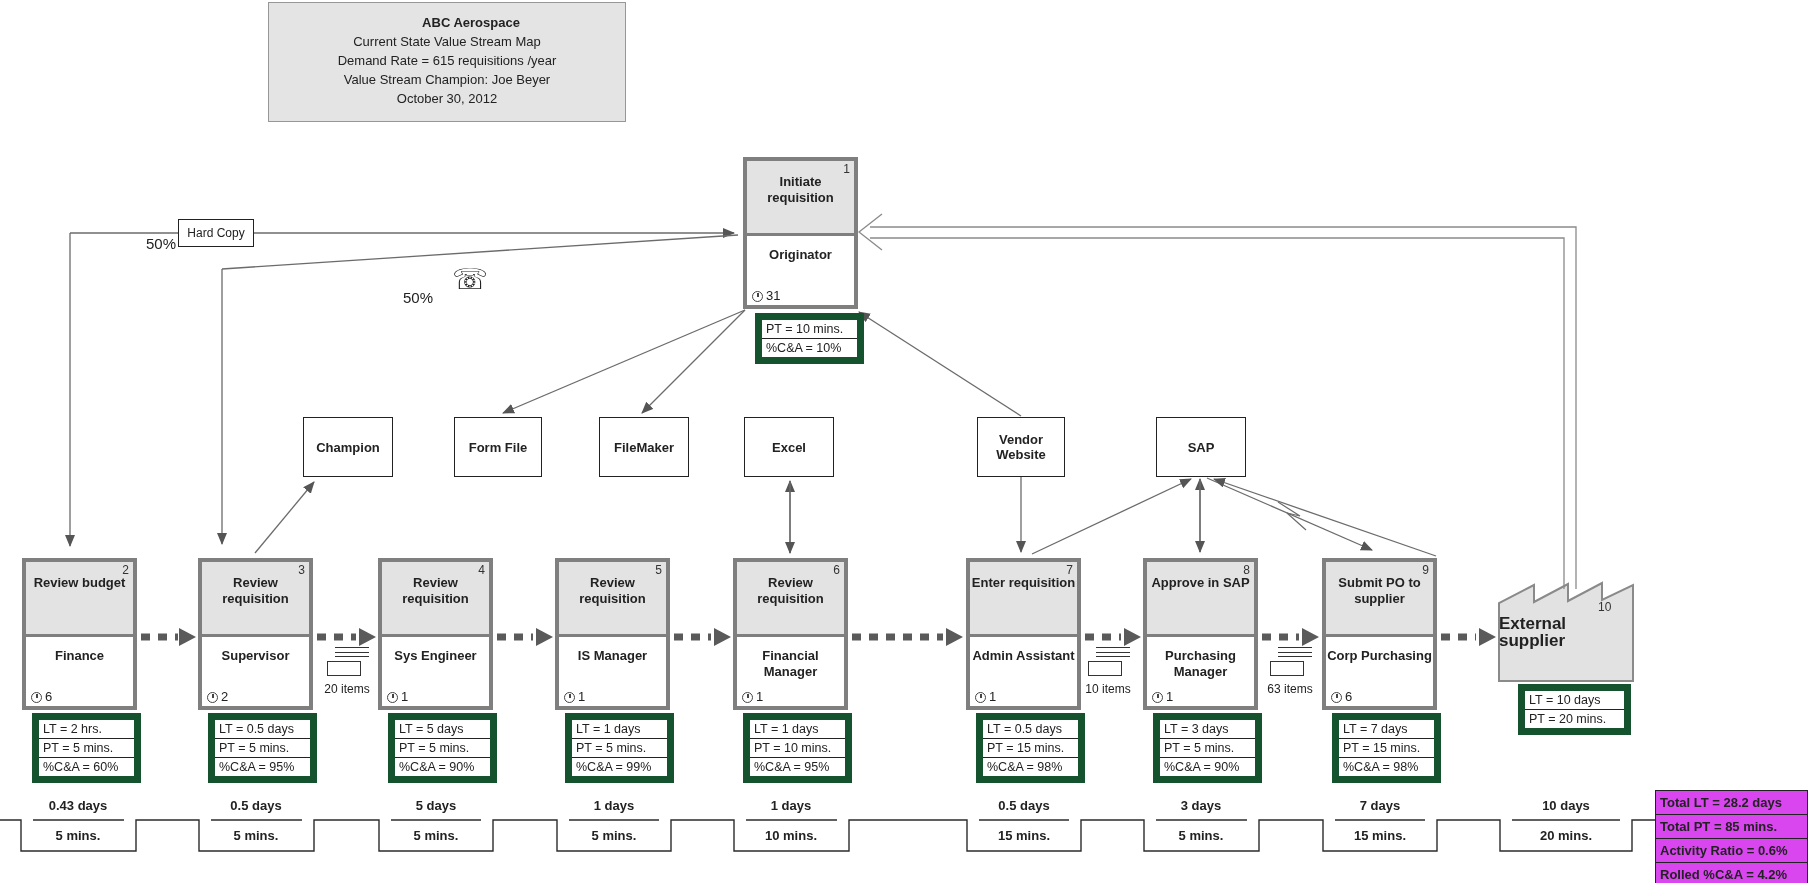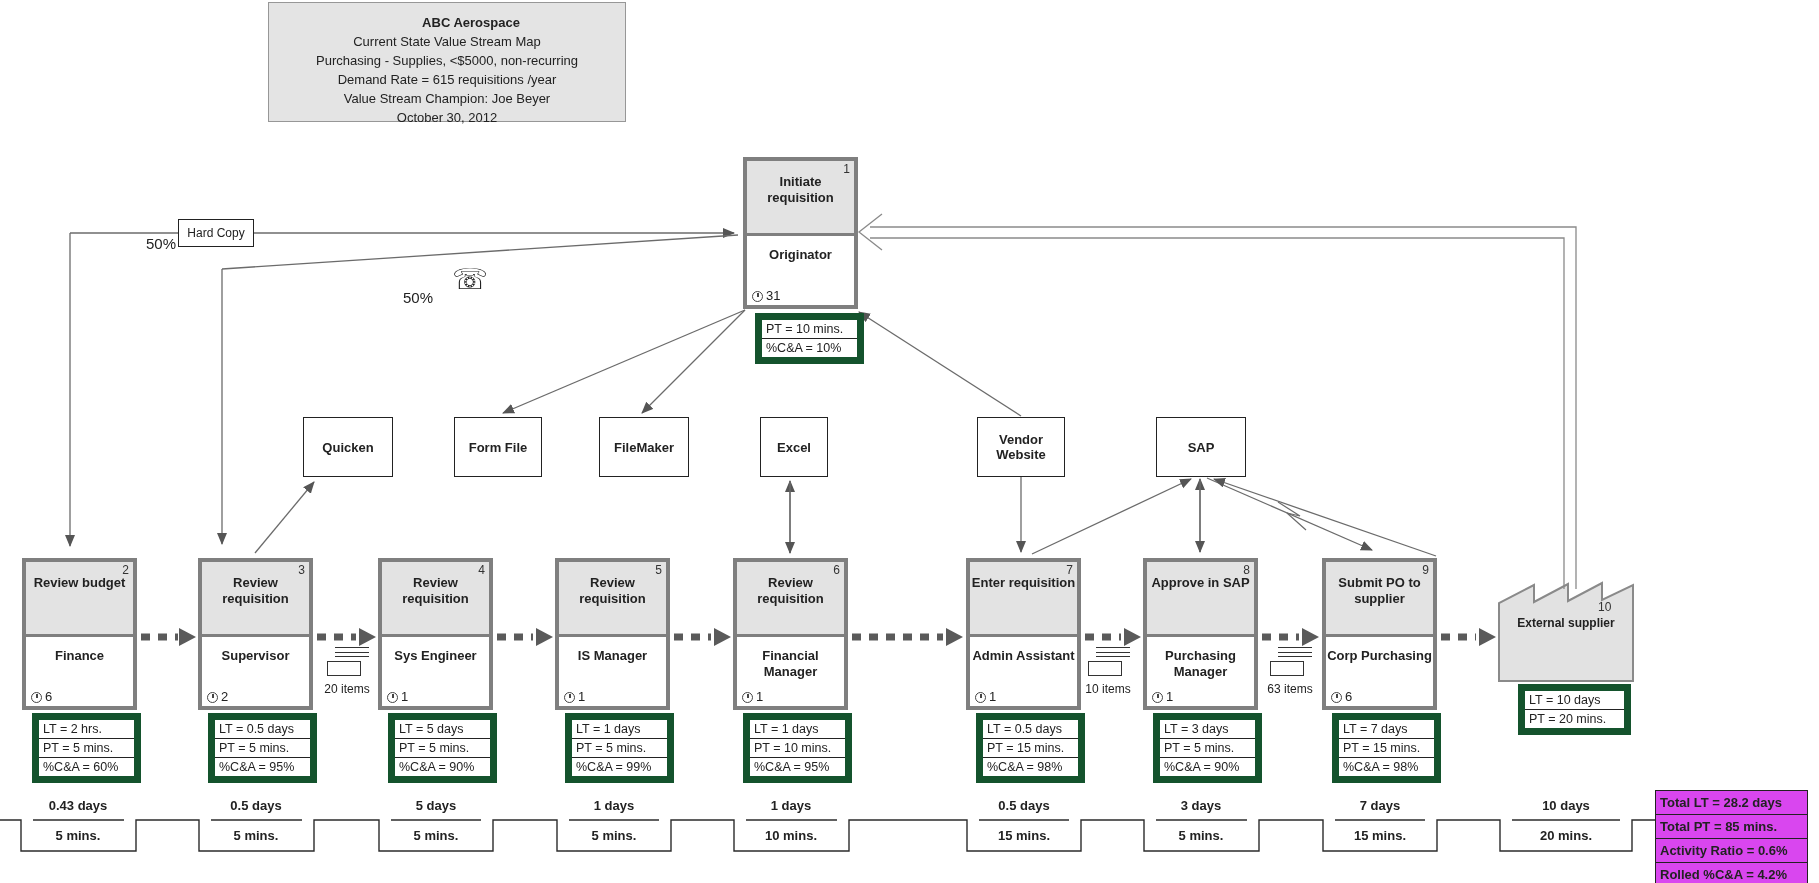--- a/index.html
+++ b/index.html
@@ -42,22 +42,22 @@
   .phone{position:absolute;left:452px;top:264px;font-size:29px;line-height:30px;color:#222;}
 
   
   .inv{position:absolute;width:42px;}
   .inv .l{display:block;height:0;border-top:1.6px solid #333;margin:0 0 3.5px 8px;width:34px;}
   .inv .bx{display:block;width:32px;height:13px;border:1.6px solid #333;background:#fff;}
   .invlabel{position:absolute;top:682px;width:70px;text-align:center;font-size:12px;}
 
   
   .factory-num{position:absolute;left:1598px;top:600px;font-size:12px;color:#333;}
-  .factory-label{position:absolute;left:1499px;top:615px;width:134px;text-align:center;
-    font-weight:bold;font-size:12px;line-height:17px;}
+  .factory-label{position:absolute;left:1499px;top:615px;width:134px;text-align:left;
+    font-weight:bold;font-size:17px;line-height:17px;}
 
   
   .tl-lt,.tl-pt{position:absolute;width:110px;text-align:center;font-weight:bold;font-size:13px;}
   .tl-lt{top:798px;}
   .tl-pt{top:828px;}
 
   
   .sum{position:absolute;left:1655px;top:790px;width:151px;border:1.3px solid #222;background:#d946ef;}
   .sum div{font-weight:bold;font-size:13px;line-height:17px;padding:3px 4px;border-top:1.3px solid #222;white-space:nowrap;}
   .sum div:first-child{border-top:none;}
@@ -135,21 +135,20 @@
       <line x1="979" y1="820" x2="1069" y2="820"></line>
       <line x1="1156" y1="820" x2="1247" y2="820"></line>
       <line x1="1335" y1="820" x2="1425" y2="820"></line>
       <line x1="1512" y1="820" x2="1620" y2="820"></line>
     </g>
   </svg>
 
   <div class="titlebox">
     <div class="b">ABC Aerospace</div>
     <div>Current State Value Stream Map</div>
-    <div>Purchasing - Supplies, &lt;$5000, non-recurring</div>
     <div>Demand Rate = 615 requisitions /year</div>
     <div>Value Stream Champion: Joe Beyer</div>
     <div>October 30, 2012</div>
   </div>
 
   <div class="hardcopy">Hard Copy</div>
   <div class="pct" style="left:146px;top:235px;">50%</div>
   <div class="pct" style="left:403px;top:289px;">50%</div>
   <div class="phone">☏</div>
 
@@ -163,29 +162,29 @@
           <span>31</span>
         </div>
     </div>
   </div>
   <div class="mbox" style="left:755px;top:313px;">
     <div>PT = 10 mins.</div>
     <div>%C&amp;A = 10%</div>
   </div>
 
   <div class="sbox" style="left:303px;width:90px;">
-      <span>Quicken</span>
+      <span>Champion</span>
     </div>
   <div class="sbox" style="left:454px;width:88px;">
       <span>Form File</span>
     </div>
   <div class="sbox" style="left:599px;width:90px;">
       <span>FileMaker</span>
     </div>
-  <div class="sbox" style="left:760px;width:68px;">
+  <div class="sbox" style="left:744px;width:90px;">
       <span>Excel</span>
     </div>
   <div class="sbox" style="left:977px;width:88px;">
       <span>Vendor Website</span>
     </div>
   <div class="sbox" style="left:1156px;width:90px;">
       <span>SAP</span>
     </div>
 
   <div class="pbox" style="left:22px;top:558px;">

